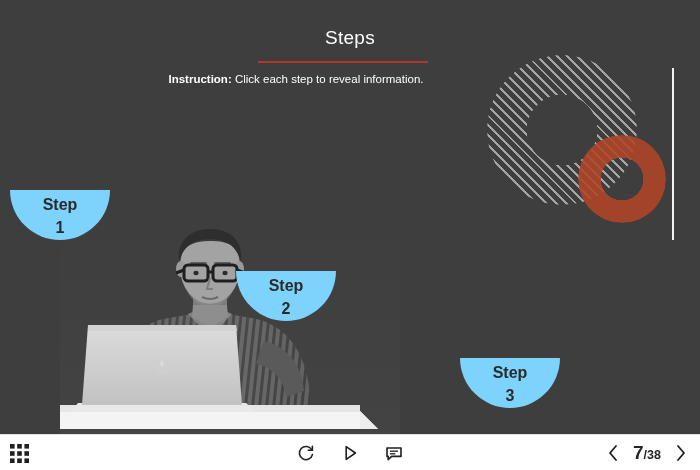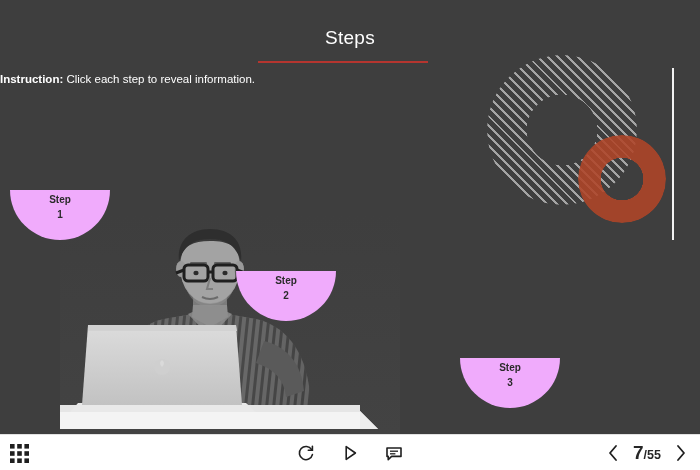--- a/index.html
+++ b/index.html
@@ -89,20 +89,21 @@
     top: 61px;
     width: 170px;
     height: 2px;
     background: #b5352f;
   }
   .instruction {
     position: absolute;
     left: 0;
     top: 73px;
     width: 592px;
+    text-align: center;
     color: #ffffff;
     font-size: 11.5px;
   }
   .instruction b { font-weight: bold; }
 
   
   .photo {
     position: absolute;
     left: 60px;
     top: 215px;
@@ -110,25 +111,25 @@
     height: 219px;
     overflow: hidden;
   }
   .photo svg { display: block; }
 
   
   .step {
     position: absolute;
     width: 100px;
     height: 50px;
-    background: #f0abfc;
+    background: #7dd3fc;
     border-radius: 0 0 50px 50px / 0 0 50px 50px;
     color: #2b2b2b;
     text-align: center;
-    font-size: 10px;
+    font-size: 16px;
     font-weight: bold;
     line-height: 1.45;
     padding-top: 3px;
     box-sizing: border-box;
     cursor: pointer;
   }
   .step span { display: block; }
   .step .num { font-weight: bold; }
 
   #step-1 { left: 10px;  top: 190px; }
@@ -350,21 +351,21 @@
     </div>
 
     <div class="bb-right">
       <div class="chev">
         <svg width="12" height="18" viewBox="0 0 12 18" xmlns="http://www.w3.org/2000/svg" fill="none" stroke="#1f1f1f" stroke-width="1.8" stroke-linecap="round" stroke-linejoin="round">
           <path d="M9,2 L3,9 L9,16"></path>
         </svg>
       </div>
       <div class="pager">
         <span class="cur">7</span>
-        <span class="tot">/55</span>
+        <span class="tot">/38</span>
       </div>
       <div class="chev">
         <svg width="12" height="18" viewBox="0 0 12 18" xmlns="http://www.w3.org/2000/svg" fill="none" stroke="#1f1f1f" stroke-width="1.8" stroke-linecap="round" stroke-linejoin="round">
           <path d="M3,2 L9,9 L3,16"></path>
         </svg>
       </div>
     </div>
 
   </div>
 

